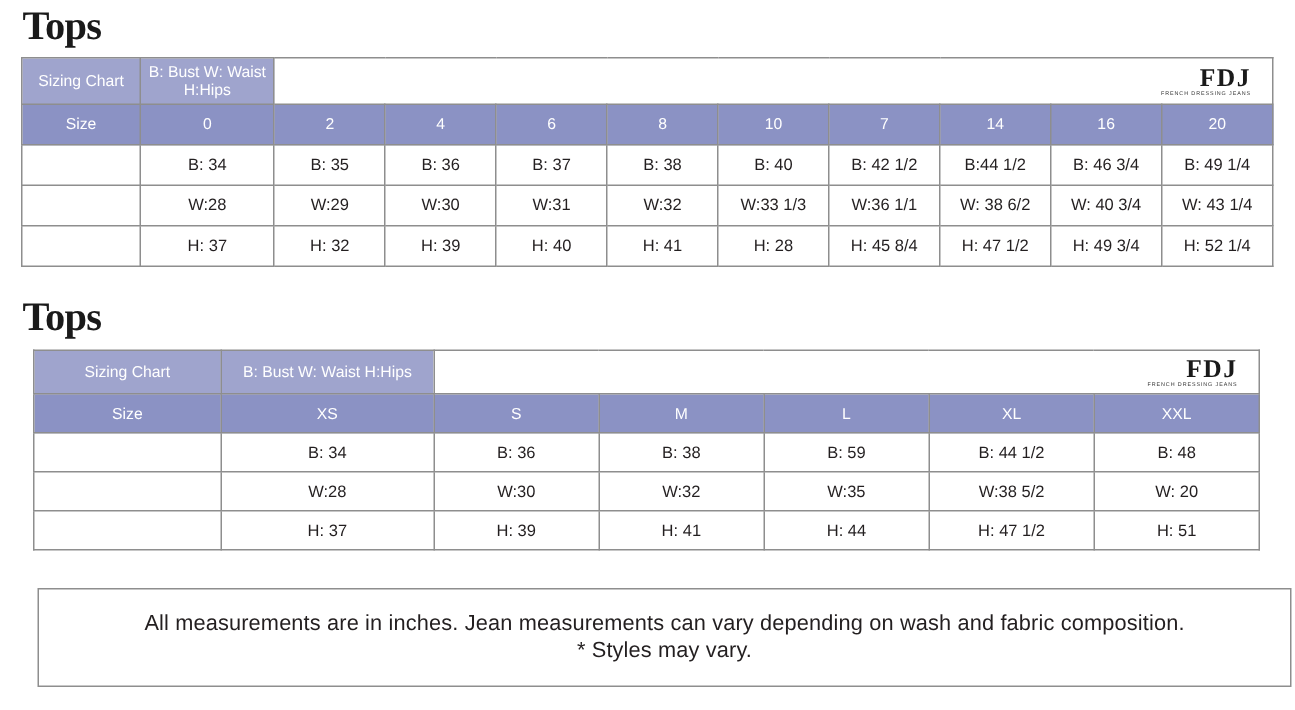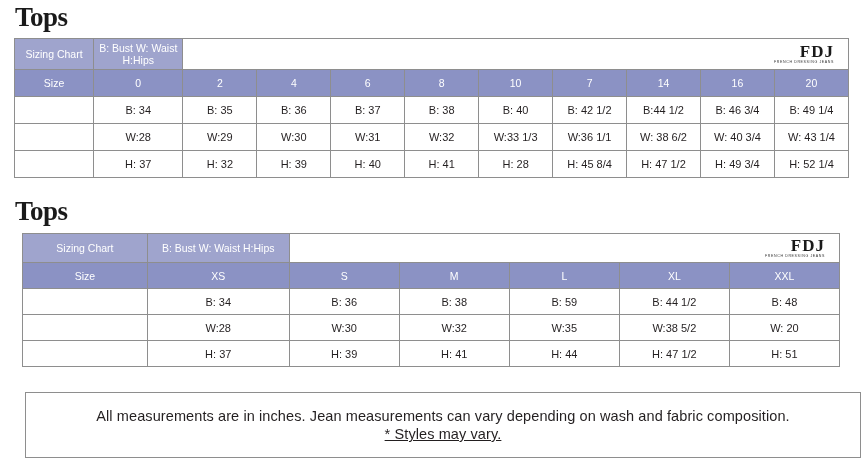--- a/index.html
+++ b/index.html
@@ -129,21 +129,20 @@
     letter-spacing: 0.1px;
     color: #231f20;
     white-space: nowrap;
   }
   #footnote-box .fn-line2 {
     font-size: 14.5px;
     letter-spacing: 0.1px;
     color: #231f20;
     margin-top: 2px;
     white-space: nowrap;
-    text-decoration: underline;
   }
 </style>
 </head>
 <body>
 
 <div class="page">
 
   <h1 class="section-title" id="title-tops-1">Tops</h1>
 
   <table id="table-tops-numeric">

